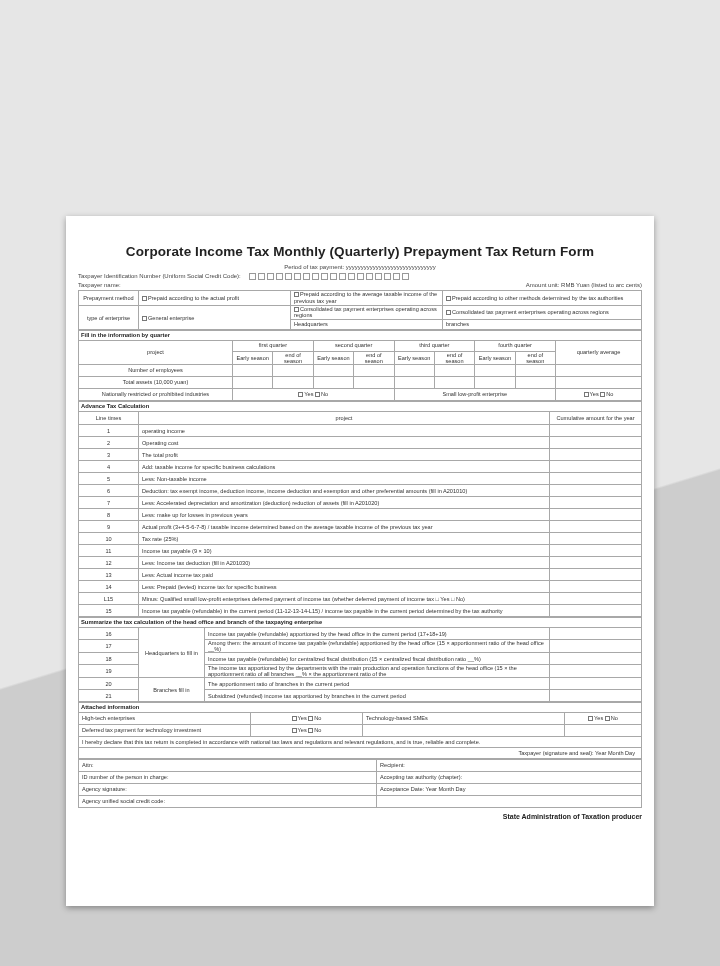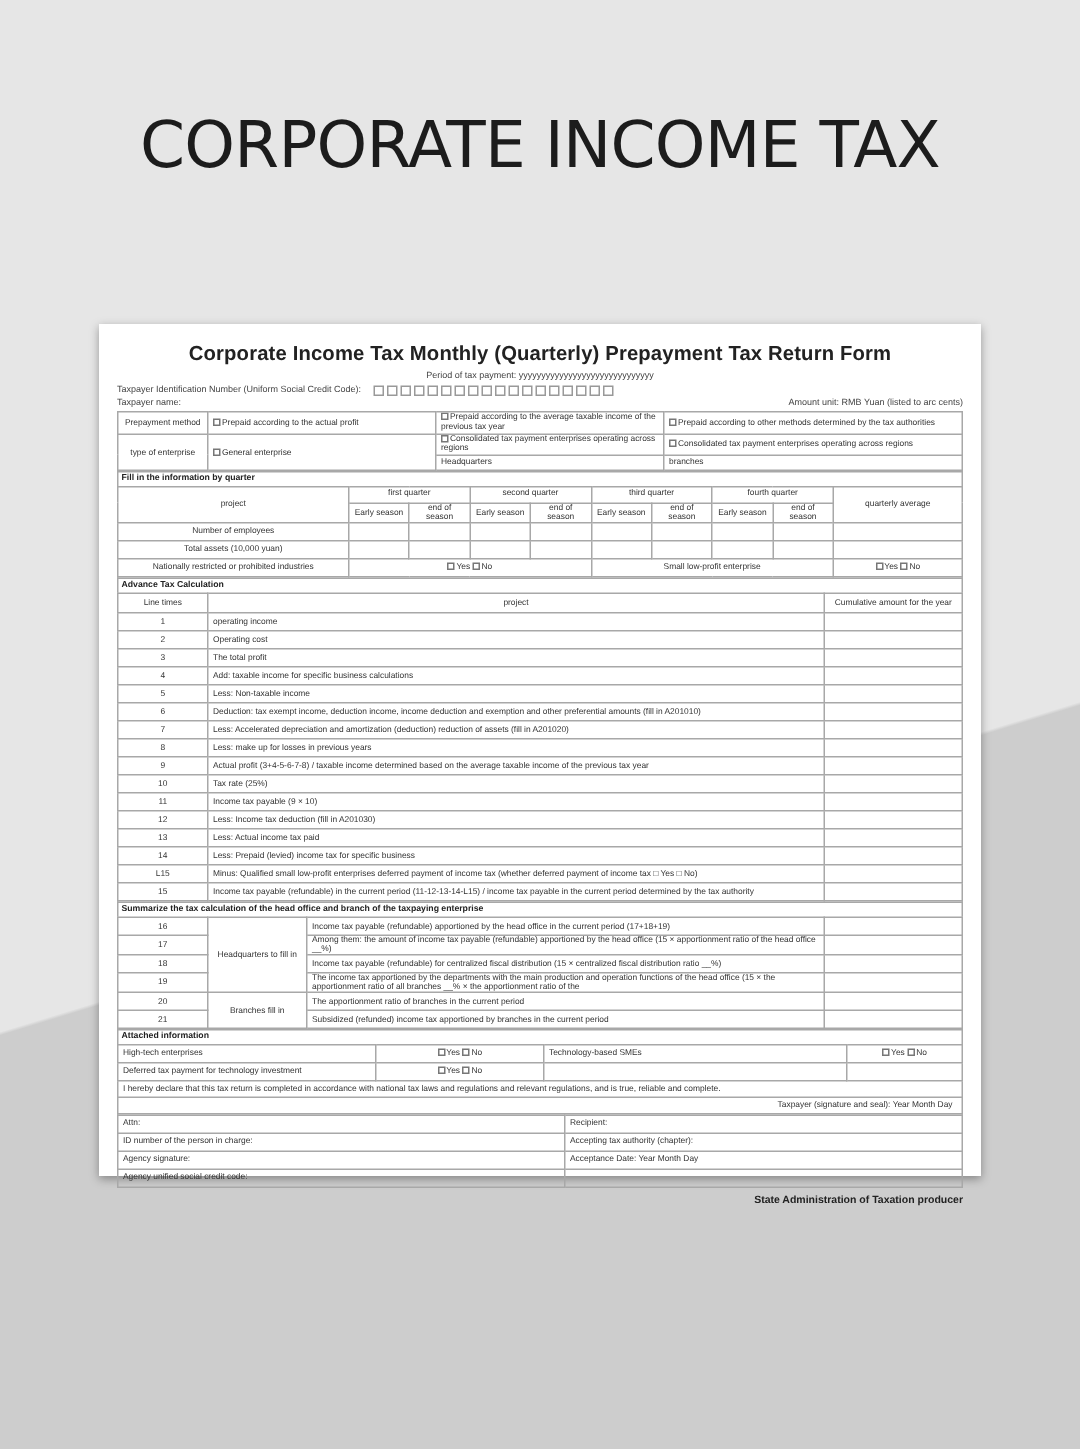--- a/index.html
+++ b/index.html
@@ -13,24 +13,24 @@
     background: linear-gradient(163deg, rgba(0,0,0,0) 58%, #cdcdcd 58.2%);
     z-index: 0;
   }
   .hero-title {
     position: absolute; left: 0; top: 68px; width: 720px;
     text-align: center; z-index: 1;
     font-family: "DejaVu Sans", sans-serif; font-weight: normal;
     font-size: 43px; line-height: 58px; color: #1c1c1c; letter-spacing: -0.5px;
   }
   .sheet {
-    position: absolute; left: 66px; top: 216px; width: 588px; height: 568px;
+    position: absolute; left: 66px; top: 216px; width: 588px; height: 690px;
     background: #ffffff; z-index: 2;
     box-shadow: 0 2px 6px rgba(0,0,0,0.35);
-    box-sizing: border-box; padding: 12px 12px 0 12px;
+    box-sizing: border-box; padding: 28px 12px 0 12px;
   }
   .form-title {
     text-align: center; font-weight: bold; font-size: 13.5px; color: #222;
     margin: 0 0 4px 0; letter-spacing: 0.1px;
   }
   .meta-line { font-size: 6px; color: #444; line-height: 9px; }
   .meta-center { text-align: center; }
   .id-row { display: flex; align-items: center; gap: 8px; }
   .id-boxes { display: flex; gap: 1.5px; }
   .id-box { width: 7.5px; height: 7.5px; border: 1px solid #999; box-sizing: border-box; }
@@ -54,21 +54,20 @@
   .decl { border: 1px solid #a8a8a8; border-top: none; font-size: 5.6px; color: #333; padding: 2px 3px; }
   .sigline { text-align: right; font-size: 5.6px; color: #333; padding: 2px 6px; border: 1px solid #a8a8a8; border-top:none; }
   .producer { text-align: right; font-weight: bold; font-size: 7px; color: #222; margin-top: 5px; }
 </style>
 </head>
 <body>
 
 <div class="bg-shape"></div>
 
 <div class="hero-title">
-  <div>CORPORATE INCOME TAX</div>
 </div>
 
 <div class="sheet">
   <div class="form-title">Corporate Income Tax Monthly (Quarterly) Prepayment Tax Return Form</div>
   <div class="meta-line meta-center">Period of tax payment: yyyyyyyyyyyyyyyyyyyyyyyyyyyyyy</div>
   <div class="meta-line id-row">
     <span>Taxpayer Identification Number (Uniform Social Credit Code):</span>
     <span class="id-boxes" id="idboxes">
         <span class="id-box"></span>
         <span class="id-box"></span>

